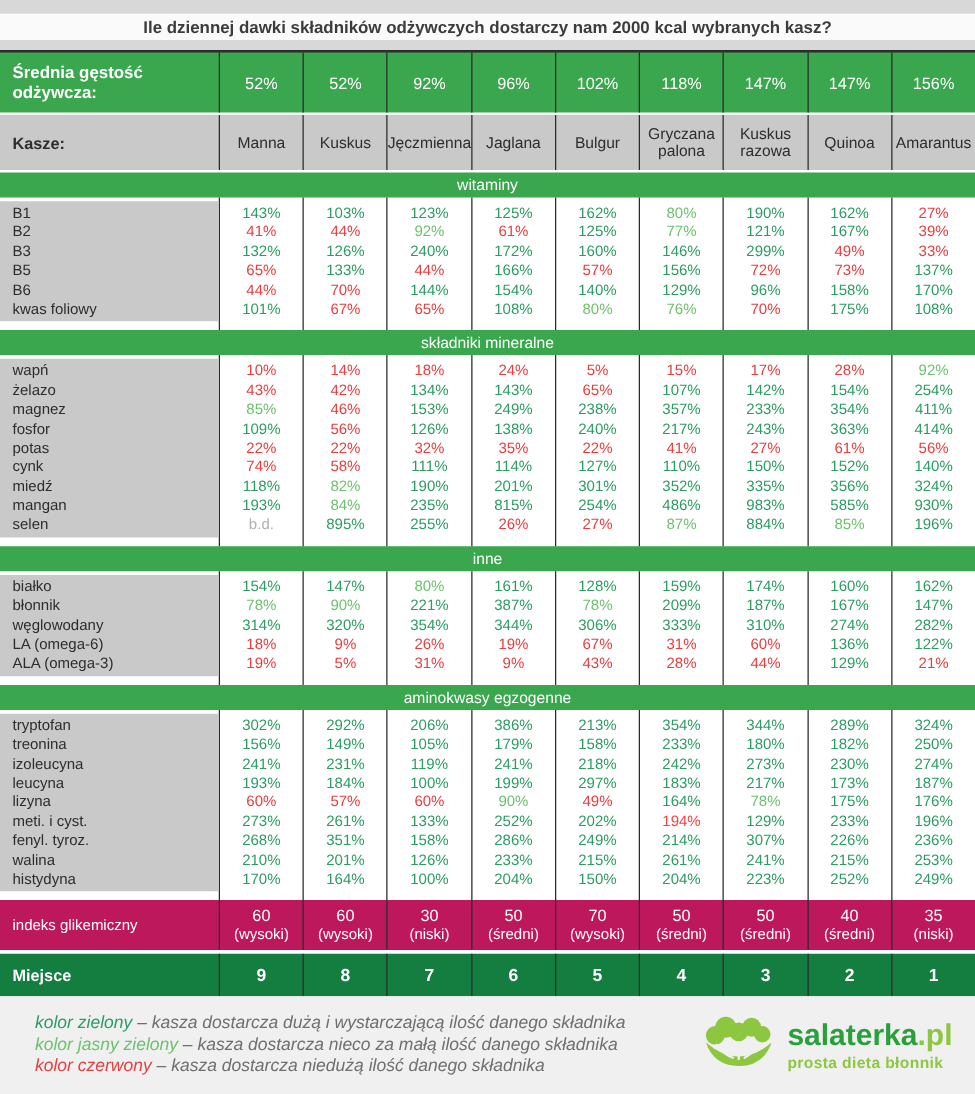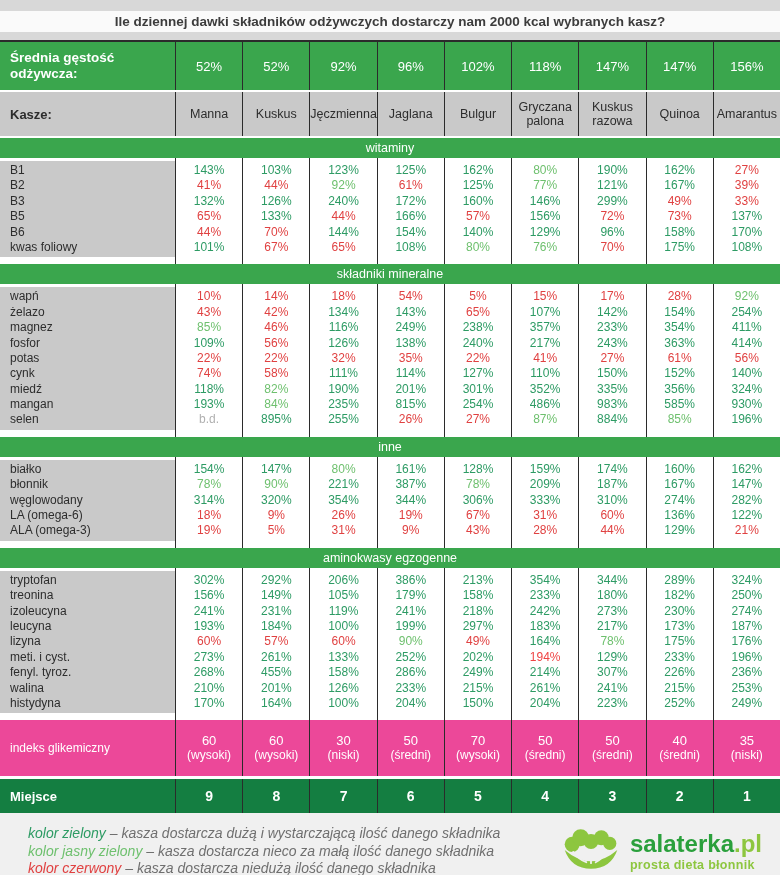--- a/index.html
+++ b/index.html
@@ -21,21 +21,21 @@
   .kasze-row{height:44px;background:#c9c9c9;margin-bottom:2px}
   .kasze-label{font-weight:bold;font-size:13px;color:#2d2d2d;display:flex;align-items:center;padding-left:10px}
   .kasze-name{font-size:12.5px;color:#2d2d2d;display:flex;align-items:center;justify-content:center;text-align:center;line-height:14px;padding:0 2px}
   .secbar{height:20px;background:#3aa64d;color:#fff;font-size:12.5px;display:flex;align-items:center;justify-content:center}
   .sec-body .cell{padding:3px 0 7px}
   .labelblock{background:#c9c9c9;padding:2px 0}
   .valblock{padding:2px 0}
   .vline{height:15.4px;line-height:15.4px;font-size:12px;white-space:nowrap;overflow:hidden}
   .lbl{padding-left:10px;color:#2d2d2d}
   .val{text-align:center}
-  .gly-row{height:56px;background:#ec4899;color:#fff;margin-bottom:3px}
+  .gly-row{height:40px;background:#be185d;color:#fff;margin-bottom:3px}
   .gly-label{font-size:12px;line-height:15px;display:flex;align-items:center;padding-left:10px}
   .gly-val{display:flex;flex-direction:column;align-items:center;justify-content:center;line-height:14.5px}
   .gnum{font-size:13px}
   .gcat{font-size:12px}
   .rank-row{height:34px;background:#147e41;color:#fff}
   .rank-label{font-weight:bold;font-size:13px;display:flex;align-items:center;padding-left:10px}
   .rank-val{font-weight:bold;font-size:14px;display:flex;align-items:center;justify-content:center}
   .footer{height:77px;background:#f0f0f0;position:relative}
   #legend{padding:12px 0 0 28px;font-style:italic;font-size:14px;color:#6f6f6f}
   .legend-line{line-height:17.5px}
@@ -222,32 +222,32 @@
             <div class="vline val" style="color: rgb(224, 65, 65);">58%</div>
             <div class="vline val" style="color: rgb(110, 192, 110);">82%</div>
             <div class="vline val" style="color: rgb(110, 192, 110);">84%</div>
             <div class="vline val" style="color: rgb(45, 155, 100);">895%</div>
           </div>
         </div>
         <div class="cell cv">
           <div class="valblock">
             <div class="vline val" style="color: rgb(224, 65, 65);">18%</div>
             <div class="vline val" style="color: rgb(45, 155, 100);">134%</div>
-            <div class="vline val" style="color: rgb(45, 155, 100);">116%</div>
+            <div class="vline val" style="color: rgb(45, 155, 100);">153%</div>
             <div class="vline val" style="color: rgb(45, 155, 100);">126%</div>
             <div class="vline val" style="color: rgb(224, 65, 65);">32%</div>
             <div class="vline val" style="color: rgb(45, 155, 100);">111%</div>
             <div class="vline val" style="color: rgb(45, 155, 100);">190%</div>
             <div class="vline val" style="color: rgb(45, 155, 100);">235%</div>
             <div class="vline val" style="color: rgb(45, 155, 100);">255%</div>
           </div>
         </div>
         <div class="cell cv">
           <div class="valblock">
-            <div class="vline val" style="color: rgb(224, 65, 65);">54%</div>
+            <div class="vline val" style="color: rgb(224, 65, 65);">24%</div>
             <div class="vline val" style="color: rgb(45, 155, 100);">143%</div>
             <div class="vline val" style="color: rgb(45, 155, 100);">249%</div>
             <div class="vline val" style="color: rgb(45, 155, 100);">138%</div>
             <div class="vline val" style="color: rgb(224, 65, 65); text-align: center;">35%</div>
             <div class="vline val" style="color: rgb(45, 155, 100);">114%</div>
             <div class="vline val" style="color: rgb(45, 155, 100);">201%</div>
             <div class="vline val" style="color: rgb(45, 155, 100);">815%</div>
             <div class="vline val" style="color: rgb(224, 65, 65);">26%</div>
           </div>
         </div>
@@ -439,21 +439,21 @@
           </div>
         </div>
         <div class="cell cv">
           <div class="valblock">
             <div class="vline val" style="color: rgb(45, 155, 100);">292%</div>
             <div class="vline val" style="color: rgb(45, 155, 100);">149%</div>
             <div class="vline val" style="color: rgb(45, 155, 100);">231%</div>
             <div class="vline val" style="color: rgb(45, 155, 100);">184%</div>
             <div class="vline val" style="color: rgb(224, 65, 65);">57%</div>
             <div class="vline val" style="color: rgb(45, 155, 100);">261%</div>
-            <div class="vline val" style="color: rgb(45, 155, 100);">455%</div>
+            <div class="vline val" style="color: rgb(45, 155, 100);">351%</div>
             <div class="vline val" style="color: rgb(45, 155, 100);">201%</div>
             <div class="vline val" style="color: rgb(45, 155, 100);">164%</div>
           </div>
         </div>
         <div class="cell cv">
           <div class="valblock">
             <div class="vline val" style="color: rgb(45, 155, 100);">206%</div>
             <div class="vline val" style="color: rgb(45, 155, 100);">105%</div>
             <div class="vline val" style="color: rgb(45, 155, 100);">119%</div>
             <div class="vline val" style="color: rgb(45, 155, 100);">100%</div>

